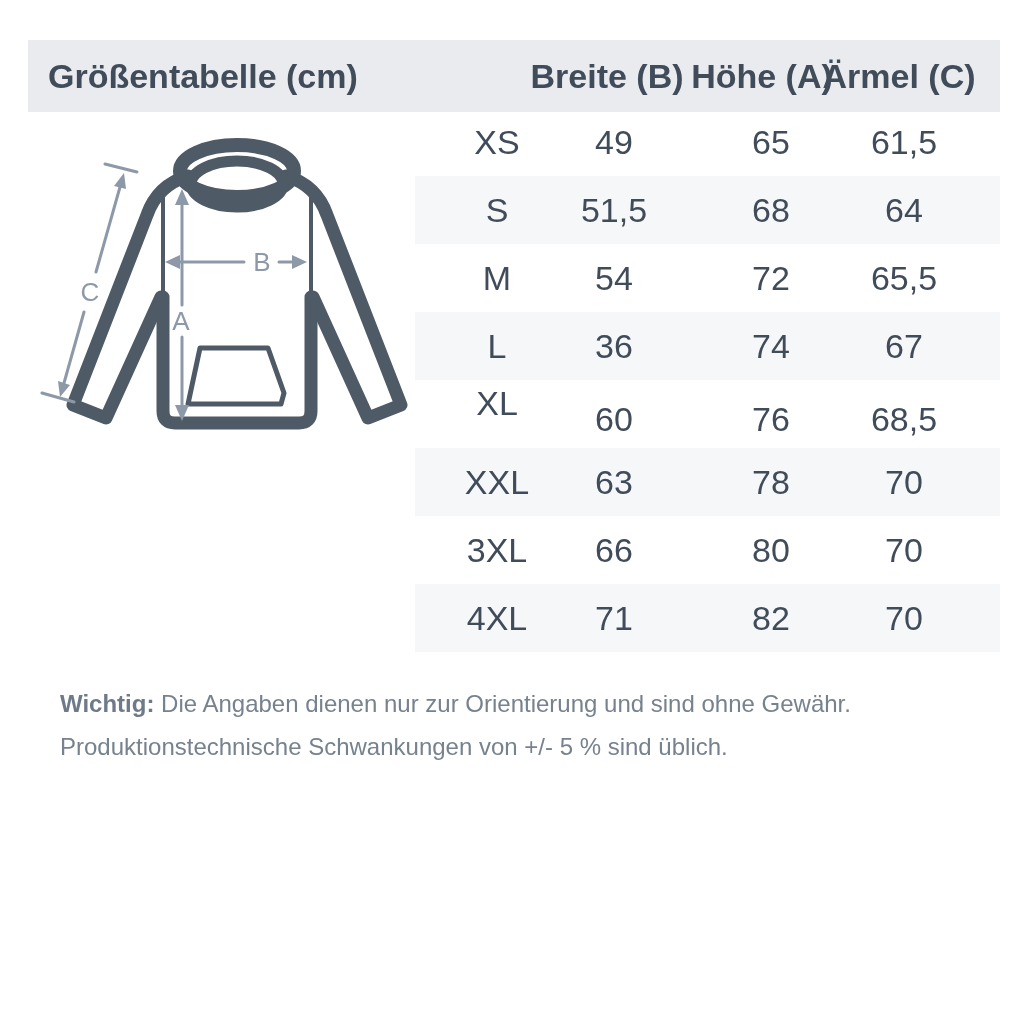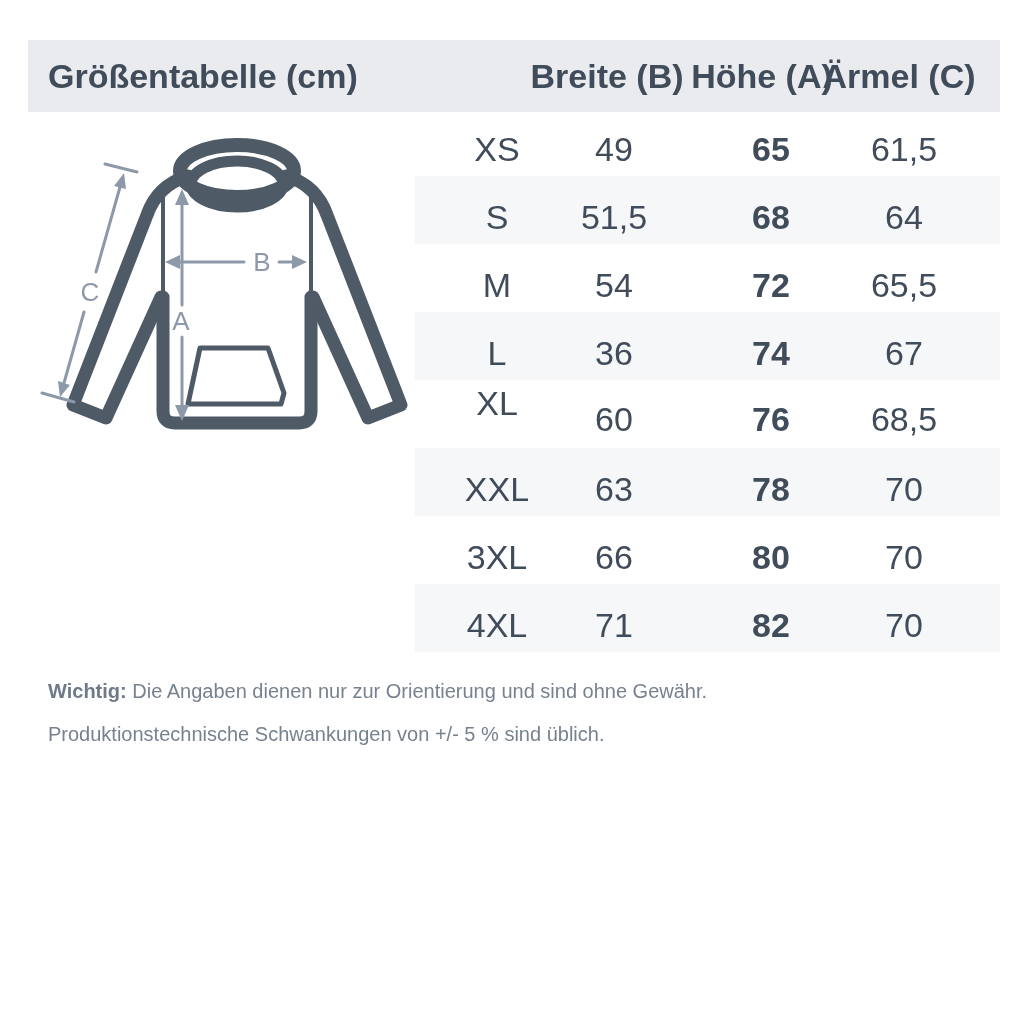--- a/index.html
+++ b/index.html
@@ -13,37 +13,37 @@
          font-size:34px;font-weight:bold;color:#414c5a;white-space:nowrap;}
   .col-h{position:absolute;top:0;height:92px;line-height:72px;font-size:34px;font-weight:bold;
          color:#414c5a;transform:translateX(-50%);white-space:nowrap;}
   .col-h.cb{left:579px;}
   .col-h.ca{left:734px;}
   .col-h.cc{left:871px;}
   
   .rows{position:absolute;left:415px;top:108px;width:585px;}
   .row{position:relative;height:68px;}
   .row:nth-child(even){background:#f5f7f9;}
-  .cell{position:absolute;top:7px;height:68px;line-height:68px;font-size:34px;color:#414c5a;
+  .cell{position:absolute;top:0;height:68px;line-height:68px;font-size:34px;color:#414c5a;
         transform:translateX(-50%);white-space:nowrap;}
   .cell.cs{left:82px;}
   .cell.v1{left:199px;text-align:right;}
-  .cell.v2{left:356px;font-weight:bold;}
+  .cell.v2{left:356px;}
   .cell.v3{left:489px;}
   
   .row:nth-child(5) .cell.cs{top:-11px;}
   .row:nth-child(5) .cell.v1,
   .row:nth-child(5) .cell.v2,
   .row:nth-child(5) .cell.v3{top:5px;}
   
   .hoodie{position:absolute;left:40px;top:135px;width:370px;height:320px;}
   .hoodie svg{display:block;width:370px;height:320px;}
   .dim-label{font-family:"Liberation Sans",sans-serif;font-size:26px;}
   
-  .footer{position:absolute;left:48px;top:670px;margin:0;font-size:20px;line-height:43px;
+  .footer{position:absolute;left:48px;top:670px;margin:12px;font-size:24px;line-height:43px;
           color:#77828f;white-space:nowrap;}
   .footer b{font-weight:bold;color:#6e7a89;}
 </style>
 </head>
 <body>
 
 <div class="canvas">
 
   <div class="band">
     <span class="title">Größentabelle (cm)</span>

